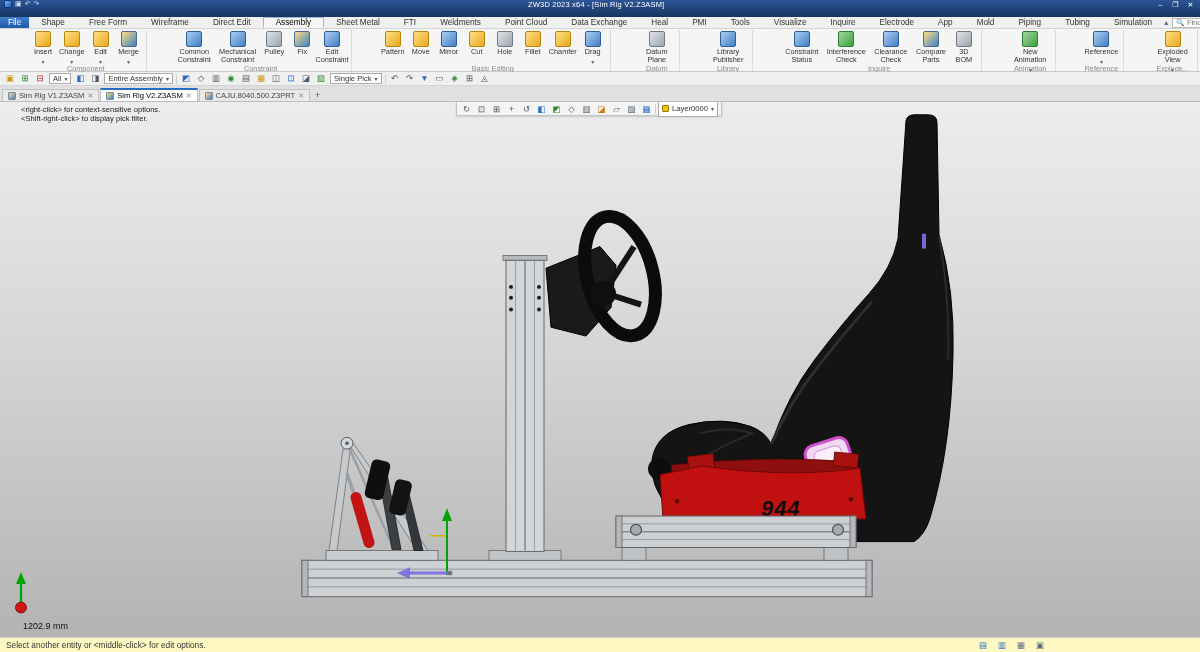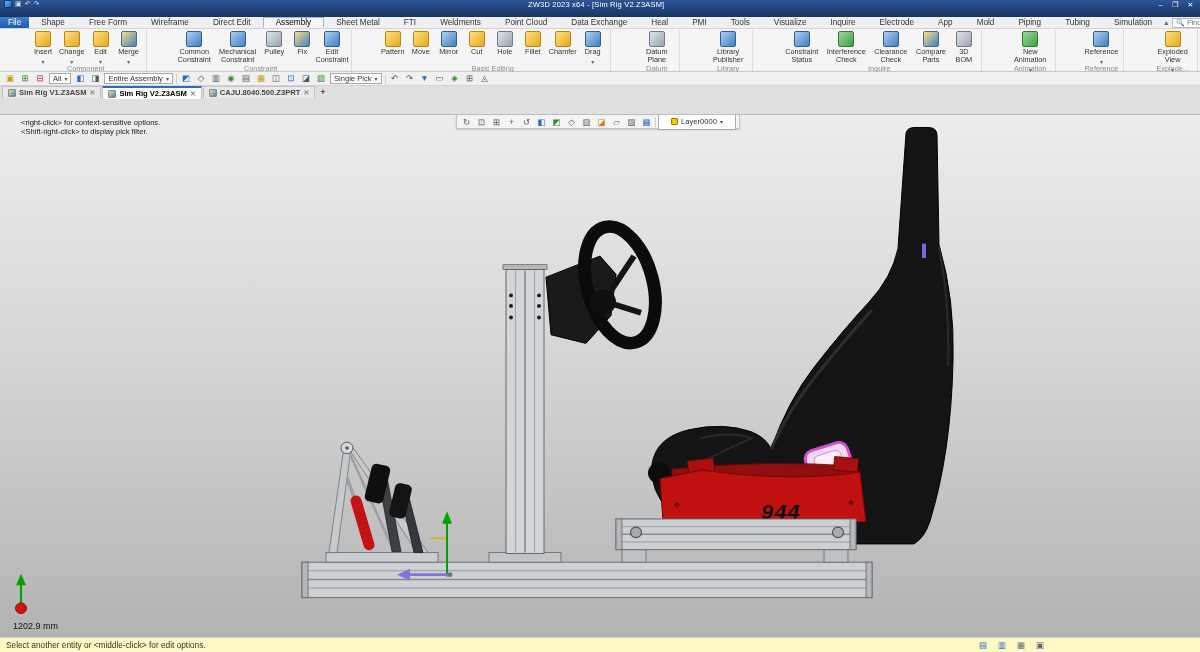--- a/index.html
+++ b/index.html
@@ -45,37 +45,37 @@
 
   
   .quickbar{height:14px;background:#f0f0f0;border-bottom:1px solid #d4d4d4;display:flex;align-items:center;gap:3px;padding:0 4px;flex:0 0 auto;}
   .qicon{width:12px;height:11px;font-size:8.5px;line-height:11px;text-align:center;color:#4d5966;cursor:default;}
   .q-yellow{color:#c79a12;} .q-green{color:#2e8b2e;} .q-red{color:#b33;} .q-blue{color:#2a6bc4;}
   .qdrop{display:flex;align-items:center;background:#fff;border:1px solid #ababab;height:11px;padding:0 3px;gap:3px;font-size:7.6px;color:#333;cursor:default;white-space:nowrap;}
   .qdrop .dd{font-size:6px;color:#555;}
   .qsep{width:1px;height:10px;background:#d0d0d0;}
 
   
-  .tabbar{height:29px;background:#e0e0e0;border-bottom:1px solid #bdbdbd;display:flex;padding:0 2px;gap:1px;flex:0 0 auto;font-weight:bold;}
+  .tabbar{height:16px;background:#e0e0e0;border-bottom:1px solid #bdbdbd;display:flex;align-items:flex-end;padding:0 2px;gap:1px;flex:0 0 auto;}
   .dtab{display:flex;align-items:center;gap:3px;background:#e9e9e9;border:1px solid #c2c2c2;border-bottom:none;height:12px;padding:0 5px;font-size:7.6px;color:#444;cursor:default;white-space:nowrap;}
   .dtab.active{background:#fdfdfd;border-top:2px solid #2a6bc4;color:#000;height:13px;}
   .dticon{width:8px;height:8px;border-radius:1px;background:linear-gradient(135deg,#ffe084,#3f7fc4);border:1px solid #7a8aa0;}
   .dtclose{color:#888;font-size:7px;}
   .dtadd{width:13px;height:12px;text-align:center;line-height:12px;font-size:9px;color:#555;cursor:default;}
 
   
   .viewport{flex:1 1 auto;position:relative;background:linear-gradient(#ededed 0%,#d6d6d6 45%,#b3b3b3 100%);overflow:hidden;}
   .model{position:absolute;inset:0;width:100%;height:100%;}
   .hints{position:absolute;left:21px;top:3px;font-size:7.6px;color:#1a1a1a;line-height:9px;z-index:3;}
   .viewbar{position:absolute;left:456px;top:0;height:14px;background:#f4f4f4;border:1px solid #c2c2c2;border-top:none;display:flex;align-items:center;gap:2px;padding:0 3px;z-index:3;box-shadow:0 1px 2px rgba(0,0,0,.15);}
   .vicon{width:13px;height:12px;font-size:8.5px;line-height:12px;text-align:center;color:#4d5966;cursor:default;}
   .v-blue{color:#2a6bc4;} .v-green{color:#2e8b2e;} .v-orange{color:#d07a1e;}
-  .layerchip{display:flex;align-items:center;gap:3px;background:#fff;border:1px solid #ababab;height:16px;padding:0 12px;font-size:7.6px;color:#333;white-space:nowrap;}
+  .layerchip{display:flex;align-items:center;gap:3px;background:#fff;border:1px solid #ababab;height:16px;padding:0 3px;font-size:7.6px;color:#333;white-space:nowrap;}
   .layersq{width:7px;height:7px;background:#f2c511;border:1px solid #9a7b00;border-radius:1px;}
-  .measure{position:absolute;left:13px;bottom:6px;font-size:9px;color:#111;z-index:3;}
+  .measure{position:absolute;left:23px;bottom:6px;font-size:9px;color:#111;z-index:3;}
 
   
   .statusbar{height:15px;background:#fef9c3;border-top:1px solid #cfcfcf;display:flex;align-items:center;font-size:8.3px;color:#333;padding:0 6px;flex:0 0 auto;}
   .sb-icons{margin-left:auto;display:flex;gap:7px;margin-right:148px;}
   .sicon{width:12px;height:11px;font-size:8.5px;line-height:11px;text-align:center;color:#2a6bc4;cursor:default;}
   .sicon.gray{color:#5a6b80;}
 </style>
 </head>
 <body>
 

